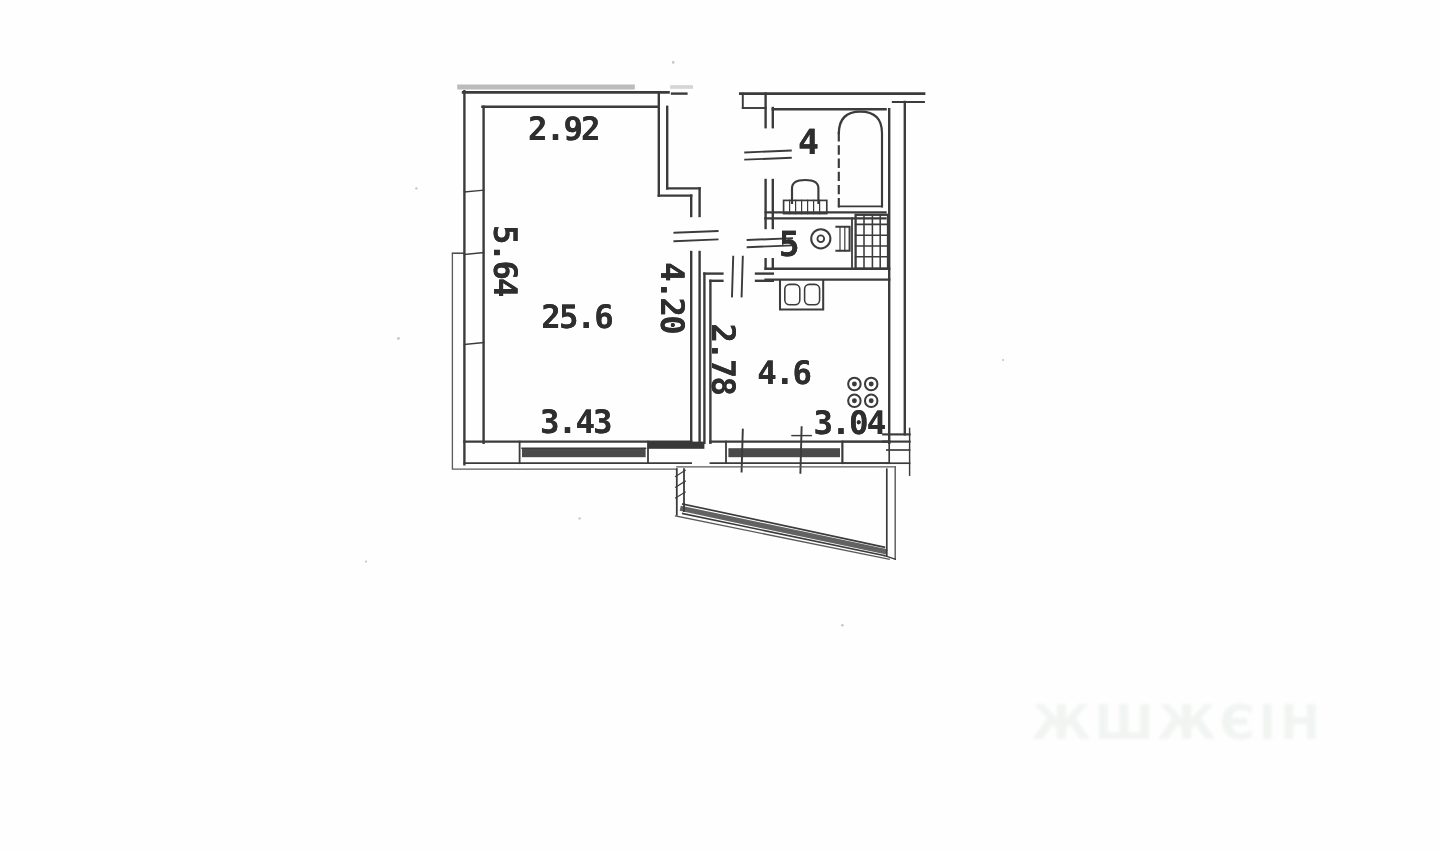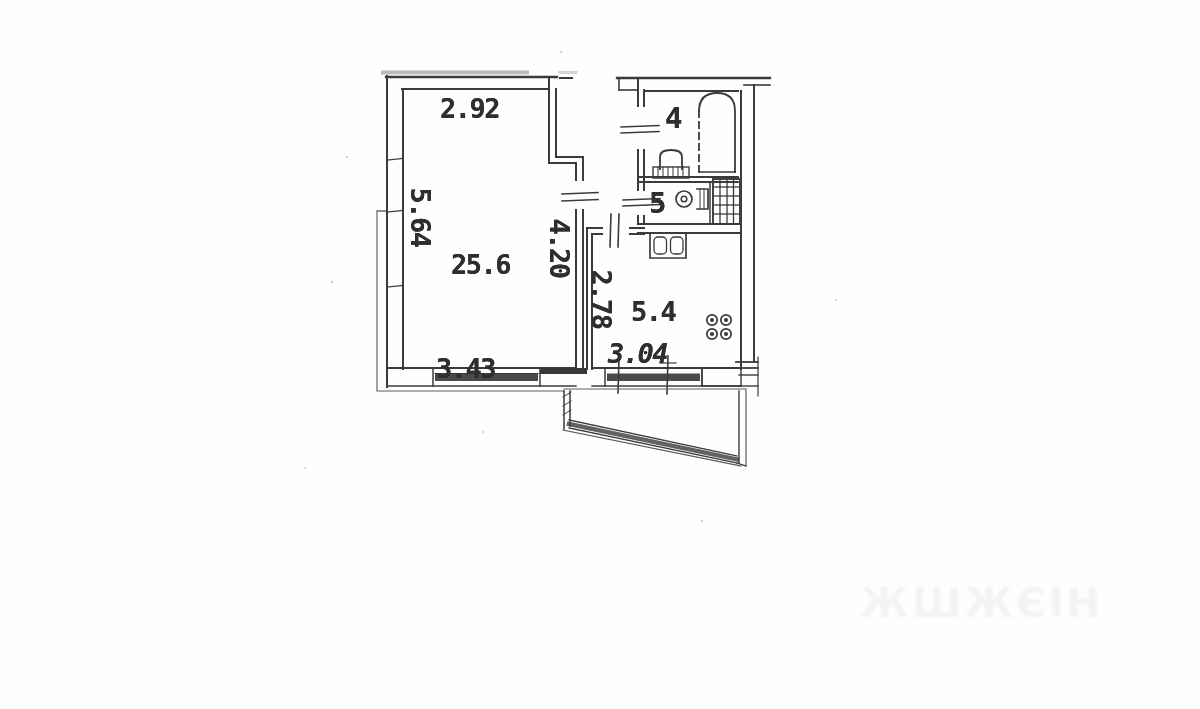--- a/index.html
+++ b/index.html
@@ -211,22 +211,22 @@
       <circle cx="305" cy="468" r="0.9"></circle>
       <circle cx="836" cy="300" r="0.9"></circle>
     </g>
   </g>
 </svg>
 
 <div class="label" style="left:440px;top:95px;">2.92</div>
 <div class="label vert" style="left:384px;top:203px;">5.64</div>
 <div class="label" style="left:451px;top:251px;">25.6</div>
 <div class="label vert" style="left:523px;top:234px;">4.20</div>
-<div class="label" style="left:436px;top:339px;margin-top:16px;">3.43</div>
+<div class="label" style="left:450px;top:339px;">3.43</div>
 <div class="label vert" style="left:565px;top:285px;">2.78</div>
-<div class="label" style="left:631px;top:298px;">5.4</div>
-<div class="label" style="left:608px;top:340px;font-style:italic;">3.04</div>
+<div class="label" style="left:631px;top:298px;">4.6</div>
+<div class="label" style="left:678px;top:340px;">3.04</div>
 <div class="label roomnum" style="left:665px;top:104px;">4</div>
 <div class="label roomnum" style="left:649px;top:189px;">5</div>
 
 <div id="watermark">ЖШЖЄІН</div>
 
 </div>
 
 </body></html>

